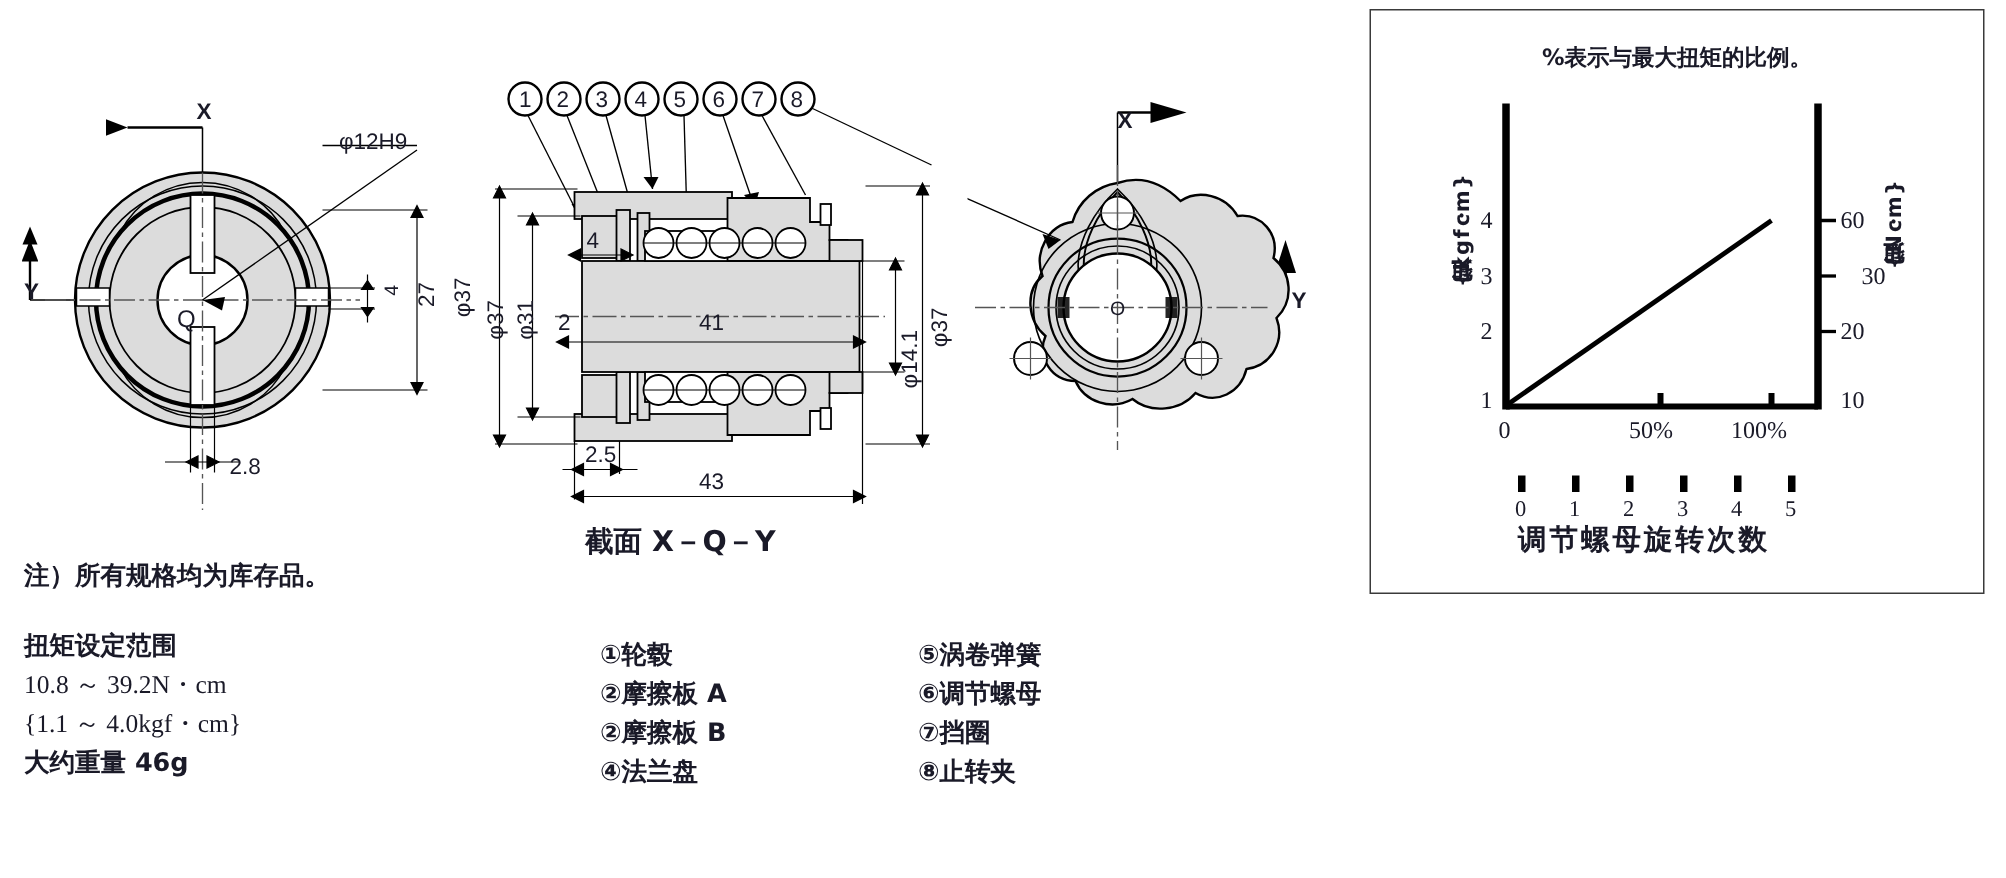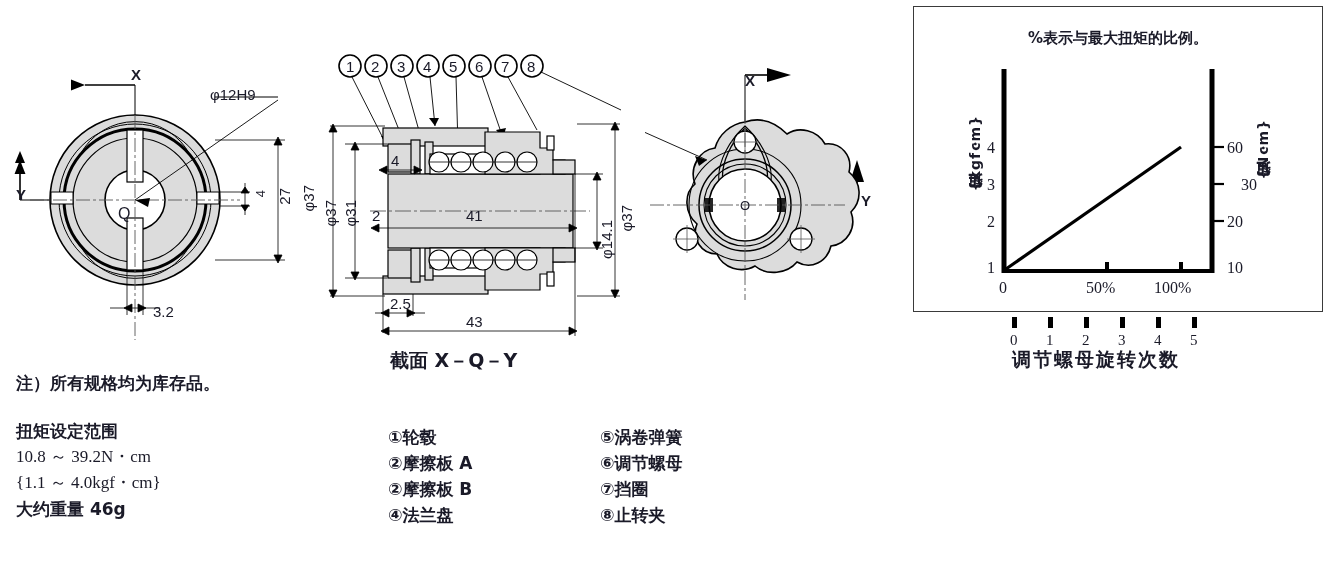--- a/index.html
+++ b/index.html
@@ -10,27 +10,27 @@
   }
   .canvas{position:absolute;inset:0;}
   svg{display:block;}
 
   
   .cjk{font-family:"DejaVu Sans","Liberation Sans",sans-serif;font-weight:bold;}
   .spec-block{position:absolute;left:16px;top:418px;line-height:26px;font-size:17px;}
   .spec-block div{white-space:nowrap;}
   .note{position:absolute;left:16px;top:372px;font-size:17px;white-space:nowrap;}
   .parts-col{position:absolute;font-size:17px;line-height:26px;}
-  .parts-col div{white-space:nowrap;}
+  .parts-col div{white-space:nowrap;margin-left:12px;}
   #parts-left{left:388px;top:424px;}
   #parts-right{left:600px;top:424px;}
 
   
   .chart-panel{
-    position:absolute;left:913px;top:6px;width:410px;height:306px;
+    position:absolute;left:913px;top:6px;width:410px;height:390px;
     border:1px solid #3a3a3a;background:#fff;box-sizing:border-box;
   }
   .chart-title{
     position:absolute;left:0;right:0;top:22px;text-align:center;
     font-size:15px;
   }
   .axis-title-v{
     position:absolute;font-size:14px;
     writing-mode:vertical-rl; transform:rotate(180deg);
     white-space:nowrap;letter-spacing:1px;
@@ -123,25 +123,25 @@
       <line x1="133" y1="215" x2="133" y2="260"></line>
       <line x1="100" y1="253" x2="150" y2="253"></line>
       <polygon points="122,249 122,257 114,253" fill="#000"></polygon>
       <polygon points="128,249 128,257 136,253" fill="#000"></polygon>
     </g>
   </svg>
 
   <span class="axmark" style="left:131px;top:66px;">X</span>
   <span class="axmark" style="left:16px;top:186px;">Y</span>
   <span class="dim" style="left:118px;top:205px;font-size:16px;">Q</span>
-  <span class="dim" style="left:210px;top:86px;text-align:right;">φ12H9</span>
+  <span class="dim" style="left:226px;top:86px;text-align:right;">φ12H9</span>
   <span class="dim-v" style="left:276px;top:188px;">27</span>
   <span class="dim-v" style="left:253px;top:190px;font-size:13px;">4</span>
   <span class="dim-v" style="left:300px;top:185px;">φ37</span>
-  <span class="dim" style="left:153px;top:303px;">3.2</span>
+  <span class="dim" style="left:153px;top:303px;">2.8</span>
 
   <svg width="310" height="320" style="position:absolute;left:325px;top:48px;">
 
     <g>
       <circle cx="25" cy="18" r="11" fill="#fff" stroke="#000" stroke-width="1.6"></circle>
       <circle cx="51" cy="18" r="11" fill="#fff" stroke="#000" stroke-width="1.6"></circle>
       <circle cx="77" cy="18" r="11" fill="#fff" stroke="#000" stroke-width="1.6"></circle>
       <circle cx="103" cy="18" r="11" fill="#fff" stroke="#000" stroke-width="1.6"></circle>
       <circle cx="129" cy="18" r="11" fill="#fff" stroke="#000" stroke-width="1.6"></circle>
       <circle cx="155" cy="18" r="11" fill="#fff" stroke="#000" stroke-width="1.6"></circle>

